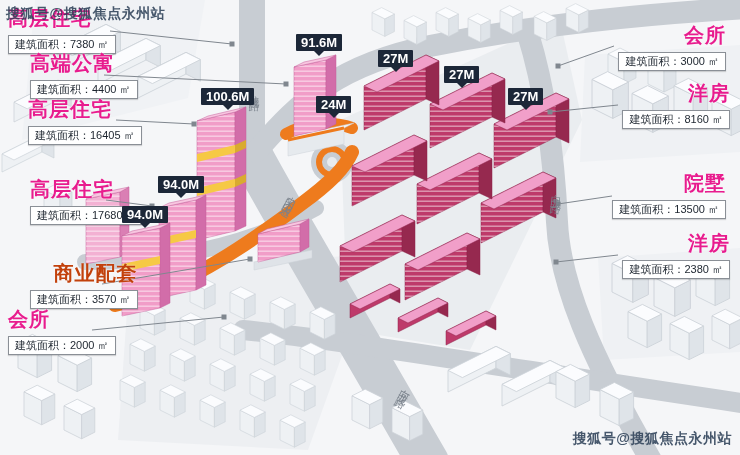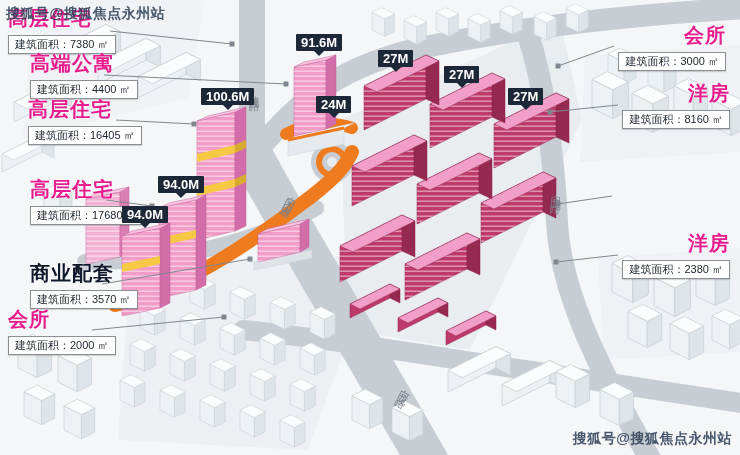--- a/index.html
+++ b/index.html
@@ -4,21 +4,21 @@
 <style>
   html,body{margin:0;padding:0;background:#fff;}
   .stage{position:relative;width:740px;height:455px;overflow:hidden;background:#f5f6f8;
          font-family:"Liberation Sans","DejaVu Sans",sans-serif;}
   svg.scene{position:absolute;left:0;top:0;z-index:0;}
   .road{position:absolute;writing-mode:vertical-rl;color:#7a828c;font-size:11px;
         letter-spacing:3px;z-index:2;opacity:.95;white-space:nowrap;}
   .card{position:absolute;z-index:4;}
   .card .t{font-size:20px;font-weight:bold;color:#e81c8e;letter-spacing:1px;margin-bottom:2px;
            text-shadow:0 0 2px rgba(255,255,255,.85);white-space:nowrap;}
-  .card .t.dark{color:#0f172a;}
+  .card .t.dark{color:#c2410c;text-align:right;}
   .card .a{display:inline-block;background:#ffffff;border:1px solid #8a8f96;color:#1c242e;
            font-size:11px;line-height:14px;padding:1px 6px 2px;white-space:nowrap;
            box-shadow:0 1px 1px rgba(0,0,0,.15);}
   .card.right{text-align:right;}
   .badge{position:absolute;background:#1c2738;color:#fff;font-size:13px;font-weight:bold;
          line-height:13px;padding:2px 5px;white-space:nowrap;z-index:5;border-radius:1px;}
   .badge::after{content:"";position:absolute;left:50%;top:100%;margin-left:-5px;
                 border:5px solid transparent;border-top-color:#1c2738;}
   .wm{position:absolute;font-size:14px;font-weight:bold;color:#2f4259;z-index:9;
       opacity:.88;letter-spacing:.5px;white-space:nowrap;}
@@ -286,20 +286,24 @@
   </div>
 
   <div class="card right" style="right:14px;top:22px;">
     <div class="t">会所</div>
     <div class="a">建筑面积：3000 ㎡</div>
   </div>
   <div class="card right" style="right:10px;top:80px;">
     <div class="t">洋房</div>
     <div class="a">建筑面积：8160 ㎡</div>
   </div>
+  <div class="card right" style="right:14px;top:170px;">
+    <div class="t">院墅</div>
+    <div class="a">建筑面积：13500 ㎡</div>
+  </div>
   <div class="card right" style="right:10px;top:230px;">
     <div class="t">洋房</div>
     <div class="a">建筑面积：2380 ㎡</div>
   </div>
 
   <div class="badge" style="left:201px;top:88px;">100.6M</div>
   <div class="badge" style="left:296px;top:34px;">91.6M</div>
   <div class="badge" style="left:316px;top:96px;">24M</div>
   <div class="badge" style="left:158px;top:176px;">94.0M</div>
   <div class="badge" style="left:122px;top:206px;">94.0M</div>

